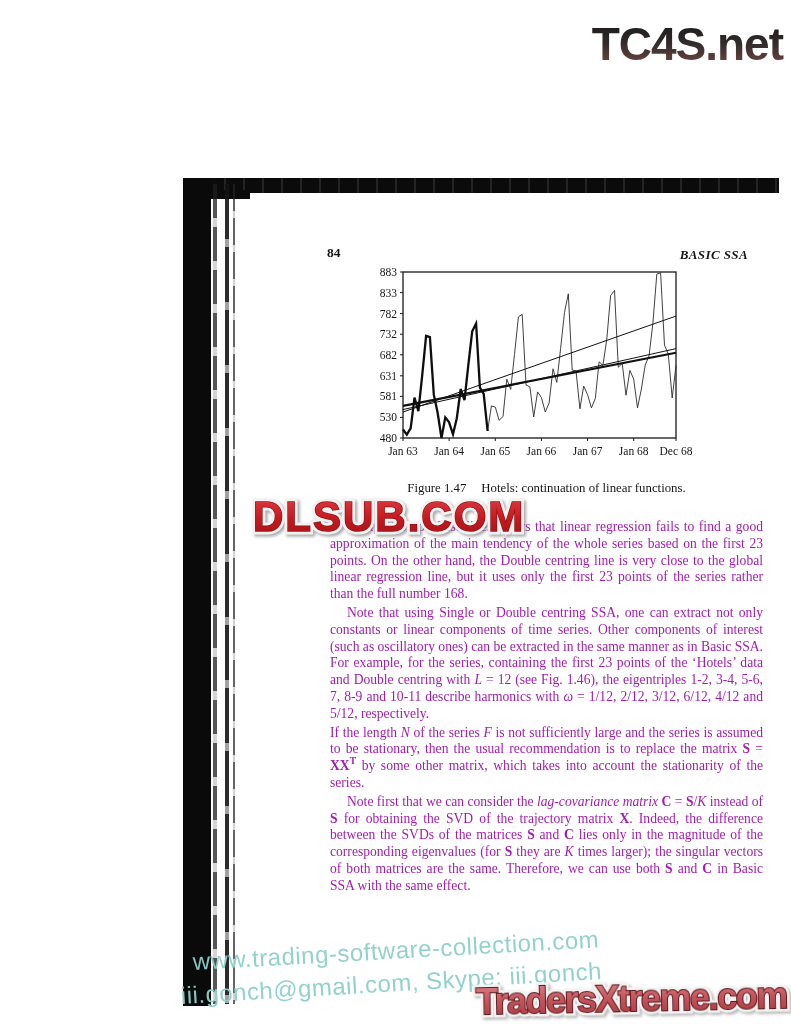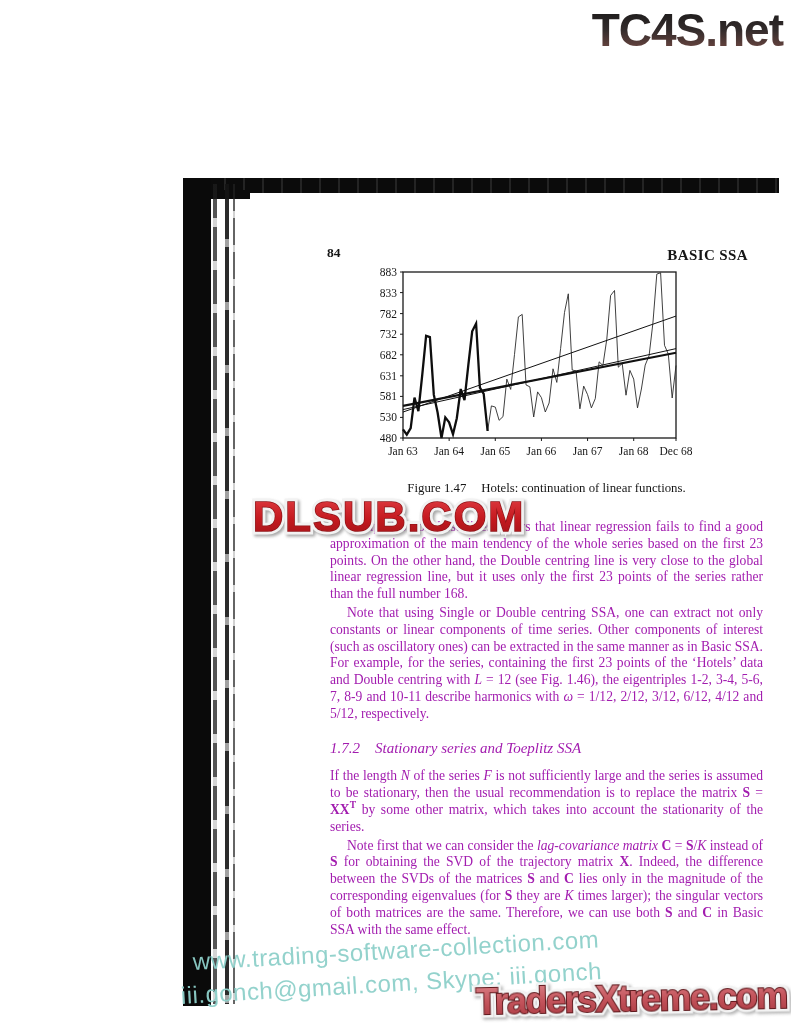--- a/index.html
+++ b/index.html
@@ -17,42 +17,42 @@
   .stripe{top:184px;height:820px;}
   .stripe1{left:213px;width:4px;opacity:.75;
     background:repeating-linear-gradient(180deg,#1d1d1d 0 34px,rgba(30,30,30,.25) 34px 43px);}
   .stripe2{left:225px;width:4px;opacity:.9;
     background:repeating-linear-gradient(180deg,#141414 0 55px,rgba(25,25,25,.45) 55px 63px);}
   .stripe3{left:233px;width:2px;opacity:.7;
     background:repeating-linear-gradient(180deg,#222 0 27px,rgba(40,40,40,.3) 27px 34px);}
 
   
   .pageno{left:327px;top:245px;font-size:13.5px;font-weight:600;text-align:center;}
-  .runhead{right:43px;top:247px;font-size:15px;font-weight:600;letter-spacing:.4px;}
+  .runhead{right:43px;top:247px;font-size:13px;font-weight:600;letter-spacing:.4px;font-style:italic;}
 
   
   .chart{left:365px;top:264px;width:330px;height:206px;}
 
   
   .caption{left:330px;top:481px;width:433px;text-align:center;font-size:12.8px;}
   .caption .cap-label{font-style:normal;margin-right:15px;}
   .caption .cap-text{}
 
   
   .body-text{left:330px;top:519px;width:433px;text-align:justify;
     font-size:13.6px;line-height:16.8px;color:#a21caf;}
   .body-text .para{margin:0 0 2px 0;}
   .body-text .ind{text-indent:17px;}
   .body-text .heading{margin:17px 0 12px 0;font-size:15px;font-style:italic;text-align:left;}
   .it{font-style:italic;}
   .bd{font-weight:bold;}
   .sup{vertical-align:super;font-size:70%;line-height:0;}
 
   
-  .tc4s-wrap{top:0px;right:4px;}
+  .tc4s-wrap{top:14px;right:4px;}
   .dlsub-wrap{left:250px;top:489px;filter:drop-shadow(2px 2px 1.5px rgba(110,110,110,.6));text-align:center;}
   .traders-wrap{left:473px;top:972px;transform:rotate(-1.2deg);
     filter:drop-shadow(2px 2px 1.5px rgba(120,120,120,.55));}
   .teal-line{font-family:"Liberation Sans",sans-serif;color:var(--teal,#8ed0ca);
     opacity:.95;white-space:nowrap;transform-origin:left top;}
   .teal1{left:192px;top:948px;font-size:24px;transform:rotate(-3.2deg);letter-spacing:.5px;}
   .teal2{left:180px;top:982px;font-size:24px;transform:rotate(-3.4deg);letter-spacing:.5px;}
   .logo-text{font-family:"Liberation Sans",sans-serif;}
 </style>
 </head>
@@ -122,21 +122,20 @@
       <polyline points="38.0,165.3 41.8,170.7 45.7,164.1 49.5,133.6 53.4,147.2 57.2,111.4 61.1,71.8 64.9,73.1 68.8,130.7 72.6,148.5 76.5,174.0 80.3,153.4 84.1,158.3 88.0,170.3 91.8,154.2 95.7,125.0 99.5,136.1 103.4,100.3 107.2,67.3 111.1,59.5 114.9,123.7 118.7,129.9 122.6,167.0 " fill="none" stroke="#0e0e0e" stroke-width="2.3"></polyline>
     </svg></div>
 
 <div class="abs caption">
   <span class="cap-label">Figure 1.47</span><span class="cap-text">Hotels: continuation of linear functions.</span>
 </div>
 
 <div class="abs body-text" id="body-text">
     <div class="para ind"><span>Comparison of these lines shows that linear regression fails to find a good approximation of the main tendency of the whole series based on the first 23 points. On the other hand, the Double centring line is very close to the global linear regression line, but it uses only the first 23 points of the series rather than the full number 168.</span></div>
     <div class="para ind"><span>Note that using Single or Double centring SSA, one can extract not only constants or linear components of time series. Other components of interest (such as oscillatory ones) can be extracted in the same manner as in Basic SSA. For example, for the series, containing the first 23 points of the ‘Hotels’ data and Double centring with </span><span class="it">L</span><span> = 12 (see Fig. 1.46), the eigentriples 1-2, 3-4, 5-6, 7, 8-9 and 10-11 describe harmonics with </span><span class="it">ω</span><span> = 1/12, 2/12, 3/12, 6/12, 4/12 and 5/12, respectively.</span></div>
-    <div class="heading"><span class="it">1.7.2</span><span>  </span><span class="it">Stationary series and Toeplitz SSA</span></div>
     <div class="para"><span>If the length </span><span class="it">N</span><span> of the series </span><span class="it">F</span><span> is not sufficiently large and the series is assumed to be stationary, then the usual recommendation is to replace the matrix </span><span class="bd">S</span><span> = </span><span class="bd">XX</span><span class="bd sup">T</span><span> by some other matrix, which takes into account the stationarity of the series.</span></div>
     <div class="para ind"><span>Note first that we can consider the </span><span class="it">lag-covariance matrix</span><span> </span><span class="bd">C</span><span> = </span><span class="bd">S</span><span>/</span><span class="it">K</span><span> instead of </span><span class="bd">S</span><span> for obtaining the SVD of the trajectory matrix </span><span class="bd">X</span><span>. Indeed, the difference between the SVDs of the matrices </span><span class="bd">S</span><span> and </span><span class="bd">C</span><span> lies only in the magnitude of the corresponding eigenvalues (for </span><span class="bd">S</span><span> they are </span><span class="it">K</span><span> times larger); the singular vectors of both matrices are the same. Therefore, we can use both </span><span class="bd">S</span><span> and </span><span class="bd">C</span><span> in Basic SSA with the same effect.</span></div>
   </div>
 
 <div class="abs teal-line teal1">www.trading-software-collection.com</div>
 <div class="abs teal-line teal2">iii.gonch@gmail.com, Skype: iii.gonch</div>
 
 <div class="abs dlsub-wrap">
   <svg width="300" height="56">
     <defs>

